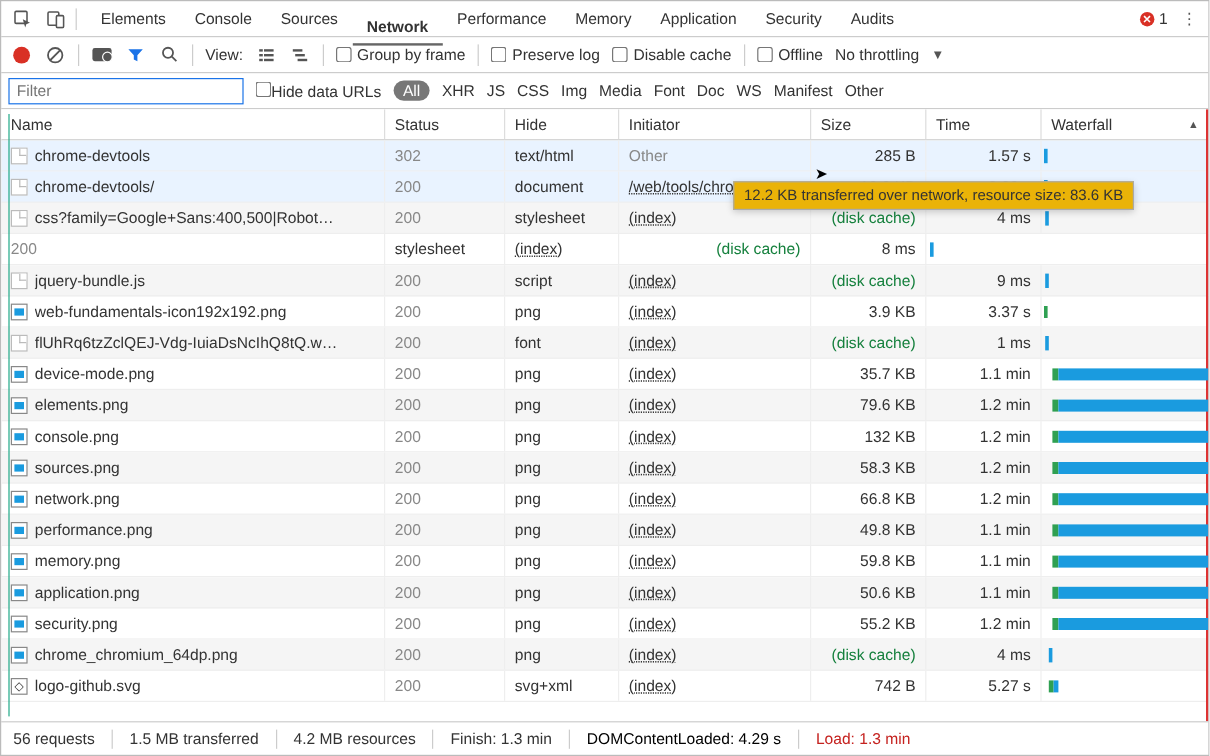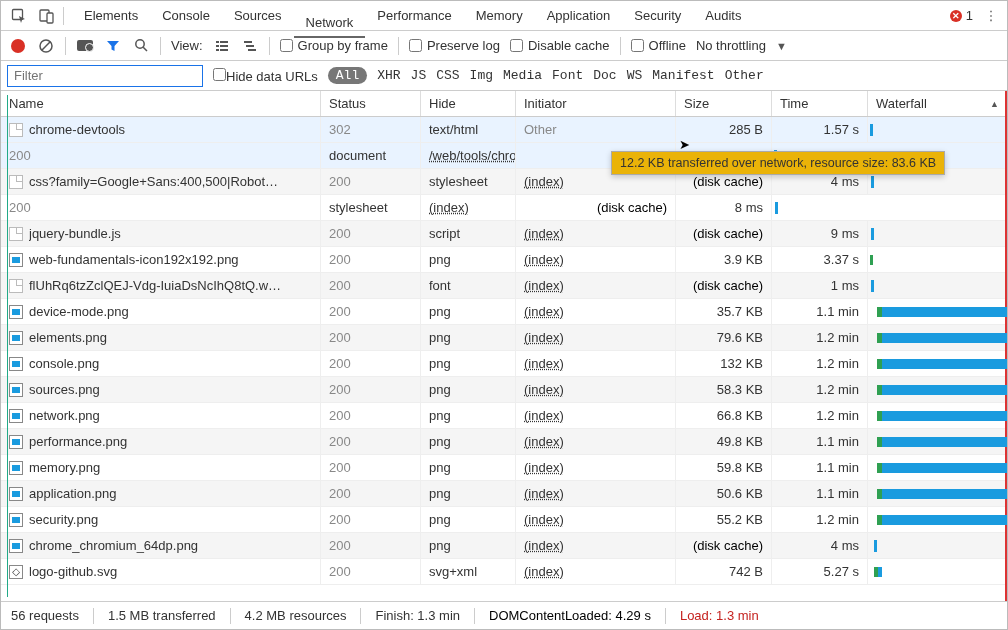--- a/index.html
+++ b/index.html
@@ -4,21 +4,21 @@
 <style>
   * { box-sizing: border-box; margin: 0; padding: 0; }
   html, body { width: 1008px; height: 630px; font-family: "Helvetica Neue", Arial, sans-serif; font-size: 13px; color: #333; background: #fff; overflow: hidden; }
   .root { display: flex; flex-direction: column; width: 100%; height: 100%; border: 1px solid #bbb; }
 
   
   .tabs-bar { display: flex; align-items: center; height: 30px; border-bottom: 1px solid #ccc; padding: 0 4px; gap: 0; }
   .tabs-bar .icon-btn { width: 28px; height: 28px; display:flex; align-items:center; justify-content:center; color:#555; cursor:pointer; }
   .tabs-bar .tabs { display: flex; align-items: center; height: 100%; margin-left: 6px; gap: 0; }
   .tabs-bar .tab { padding: 0 12px; height: 100%; display:flex; align-items:center; color:#333; cursor:pointer; }
-  .tabs-bar .tab.active { border-bottom: 2px solid #666; font-weight:400;margin-top:16px; }
+  .tabs-bar .tab.active { border-bottom: 2px solid #666; font-weight:700;margin-top:16px; }
   .tabs-bar .spacer { flex: 1; }
   .tabs-bar .err { display:flex; align-items:center; gap:4px; color:#333; margin-right:6px;}
   .tabs-bar .err .dot { width:12px;height:12px;border-radius:50%;background:#d93025;color:#fff;display:flex;align-items:center;justify-content:center;font-size:9px;font-weight:700;}
   .tabs-bar .kebab { width:24px; text-align:center; color:#555; cursor:pointer;}
 
   
   .toolbar { display:flex; align-items:center; height: 30px; border-bottom:1px solid #ccc; padding:0 8px; gap:10px; }
   .toolbar .sep { width:1px; height:18px; background:#ccc; }
   .toolbar .icon { width:18px; height:18px; display:flex;align-items:center;justify-content:center; color:#555; cursor:pointer;}
   .toolbar .record { width:14px;height:14px;border-radius:50%;background:#d93025; }
@@ -26,40 +26,40 @@
   .toolbar .video-dot::after { content:""; position:absolute; right:-1px; bottom:-1px; width:7px;height:7px;border-radius:50%;background:#555; border:1px solid #fff;}
   .toolbar .filter-funnel { color:#1a73e8; }
   .toolbar label { display:flex; align-items:center; gap:5px; color:#333; }
   .toolbar input[type=checkbox]{ width:13px;height:13px; }
   .toolbar .view-lbl { color:#333; }
   .toolbar .triangle-down { font-size:11px; color:#555; }
 
   
   .filter-row { display:flex; align-items:center; height:30px; border-bottom:1px solid #ccc; padding:0 6px; gap:10px; }
   .filter-row input.filter { width:196px; height:22px; border:1px solid #1a73e8; outline:none; padding:0 6px; font-size:13px; color:#999; }
-  .filter-row .types { display:flex; align-items:center; gap:10px;font-family:Liberation Mono, monospace; }
+  .filter-row .types { display:flex; align-items:center; gap:10px; }
   .filter-row .type { cursor:pointer; }
   .filter-row .type.all { background:#777; color:#fff; border-radius:9px; padding:1px 8px; }
 
   
   .table { flex:1; display:flex; flex-direction:column; overflow:hidden; position:relative; }
   .thead, .row { display:grid; grid-template-columns: 320px 100px 95px 160px 96px 96px 1fr; align-items:center; }
   .thead { height:26px; border-bottom:1px solid #ccc; background:#fff; }
   .thead .th { padding:0 8px; border-right:1px solid #ddd; height:100%; display:flex; align-items:center; gap:6px;}
   .thead .th:last-child { border-right:none; }
   .thead .sort-up { font-size:9px; color:#555; margin-left:auto; }
   .tbody { flex:1; overflow:hidden; }
   .row { height:26px; border-bottom:1px solid #eee; }
   .row.sel { background:#e9f3ff; }
   .row.odd:not(.sel){ background:#f5f5f5; }
   .cell { padding:0 8px; height:100%; display:flex; align-items:center; border-right:1px solid #eee; white-space:nowrap; overflow:hidden; text-overflow:ellipsis; }
   .cell:last-child { border-right:none; }
   .cell.status { color:#888; }
   .cell.size, .cell.time { justify-content:flex-end; }
-  .cell.size.cached { color:#000000; }
+  .cell.size.cached { color:#15803d; }
   .cell.initiator .link { color:#333; text-decoration:underline dotted; cursor:pointer; }
   .cell.initiator .other { color:#888; }
   .name-cell { display:flex; align-items:center; gap:6px; min-width:0; }
   .name-cell .txt { overflow:hidden; text-overflow:ellipsis; white-space:nowrap; }
   .file-icon { width:14px; height:14px; flex:0 0 14px; border:1px solid #bbb; background:#fff; position:relative; }
   .file-icon::after{ content:""; position:absolute; right:0; top:0; width:5px;height:5px; background:#fff; border-left:1px solid #bbb; border-bottom:1px solid #bbb; }
   .file-icon.img { border:1px solid #888; }
   .file-icon.img::before{ content:""; position:absolute; left:2px; right:2px; top:3px; bottom:3px; background:#1a9bdf; }
   .file-icon.img::after{ display:none; }
   .file-icon.svg { border:1px solid #888; }
@@ -252,20 +252,26 @@
           </div>
           <div class="cell size">285 B</div>
           <div class="cell time">1.57 s</div>
           <div class="cell" style="padding: 0px 2px;">
             <div class="wf">
               <div class="tick" style="left: 0%;"></div>
             </div>
           </div>
         </div>
         <div class="row sel">
+          <div class="cell">
+            <div class="name-cell">
+              <div class="file-icon doc"></div>
+              <span class="txt">chrome-devtools/</span>
+            </div>
+          </div>
           <div class="cell status">200</div>
           <div class="cell">document</div>
           <div class="cell initiator">
             <span class="link">/web/tools/chrome-</span>
           </div>
           <div class="cell size">12.2 KB</div>
           <div class="cell time">3.89 s</div>
           <div class="cell" style="padding: 0px 2px;">
             <div class="wf">
               <div class="tick" style="left: 0%;"></div>

